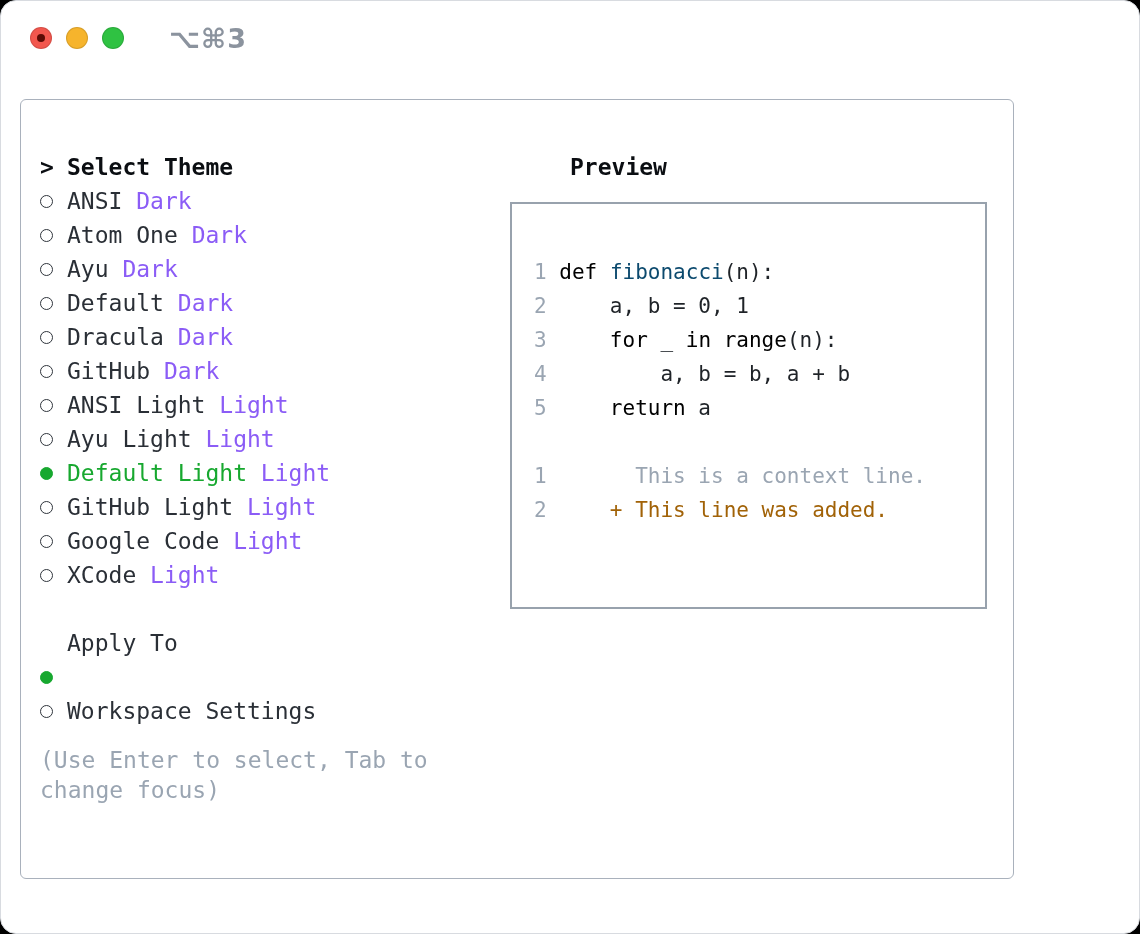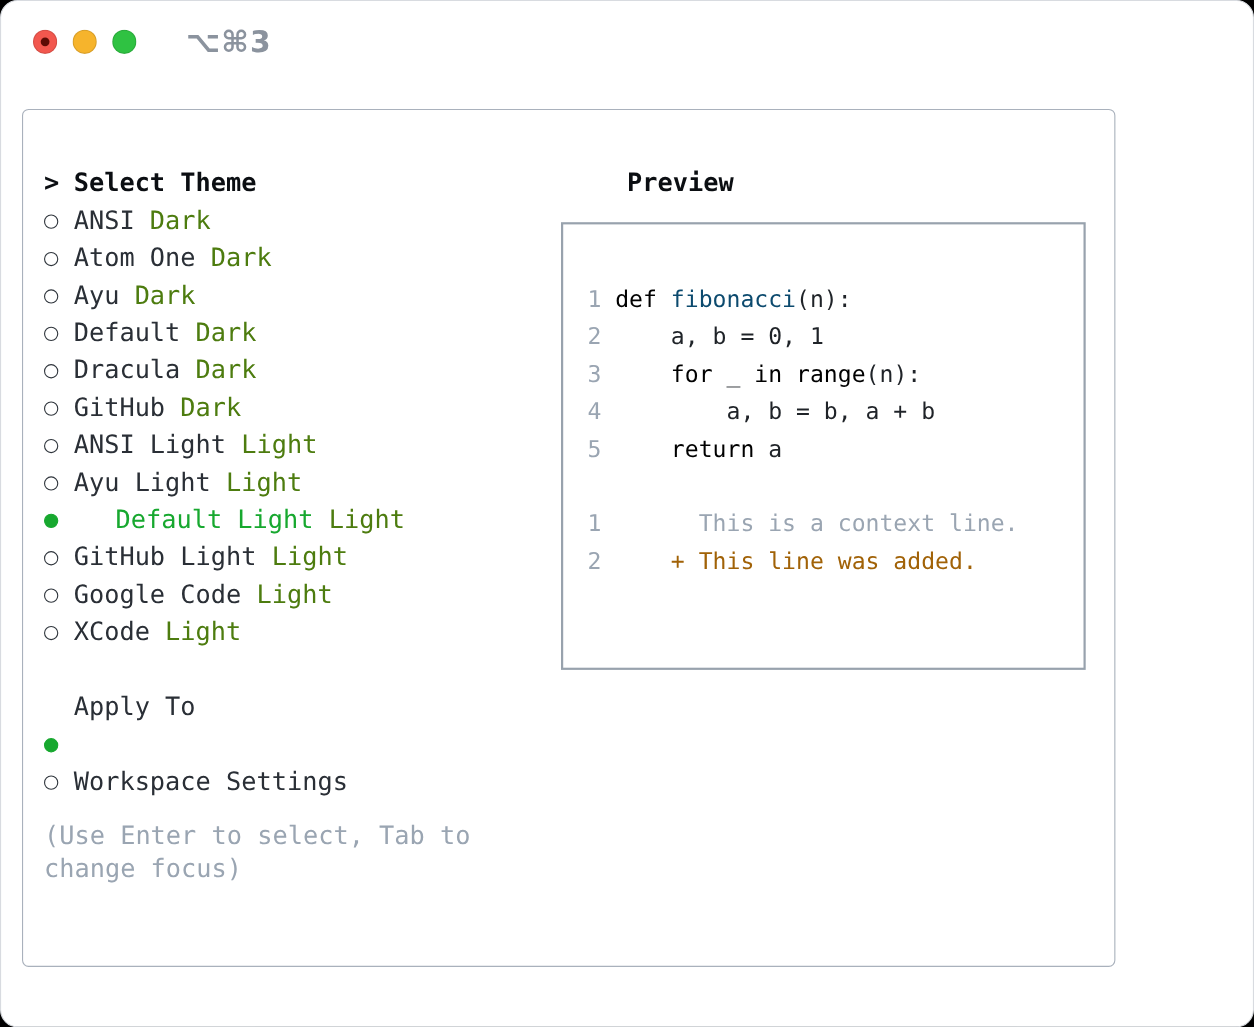--- a/index.html
+++ b/index.html
@@ -20,22 +20,22 @@
   
   .panel{position:absolute;left:19px;top:98px;width:994px;height:780px;box-sizing:border-box;
          border:1.5px solid #a9b1bc;border-radius:6px;background:#fff;}
 
   .row{height:34px;display:flex;align-items:center;font-size:23px;line-height:34px;color:#2a2f36;white-space:pre;}
   .marker{display:inline-flex;width:27px;align-items:center;flex:none;}
   .ring{width:13px;height:13px;border-radius:50%;border:1.5px solid #2f353c;box-sizing:border-box;}
   .ring.filled{background:#17a82f;border-color:#17a82f;}
   .cursor{font-weight:bold;color:#0b0e12;}
   .hdr{font-weight:bold;color:#0b0e12;}
-  .muted{color:#4d7c0f;text-align:right;}
-  .sel{color:#17a82f;margin-left:38px;}
+  .muted{color:#8b5cf6;text-align:right;}
+  .sel{color:#17a82f;}
 
   .theme-col{position:absolute;left:19px;top:50px;}
   .apply-col{position:absolute;left:19px;top:526px;}
   .hint{position:absolute;left:19px;top:645px;font-size:23px;line-height:30px;color:#9aa5b2;white-space:pre-line;}
 
   
   .preview-hdr{position:absolute;left:501px;top:50px;margin-left:48px;}
   .preview-box{position:absolute;left:489px;top:102px;width:477px;height:407px;box-sizing:border-box;
                border:2px solid #98a2ad;background:#fff;}
   .code{position:absolute;left:22px;top:51px;right:8px;}

